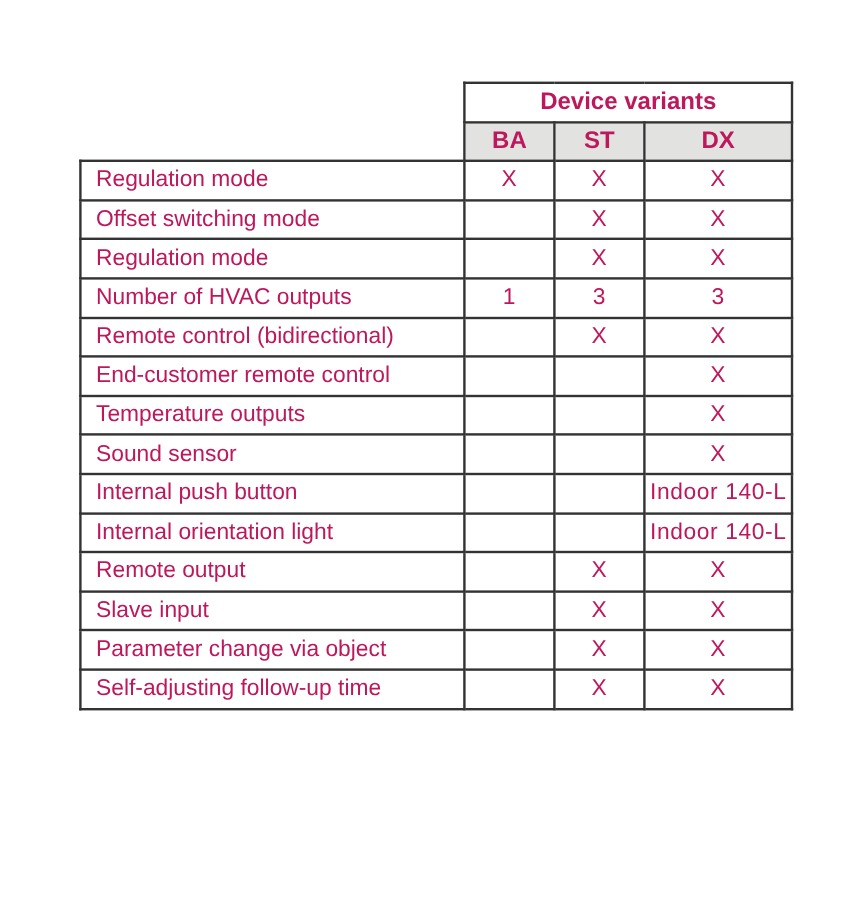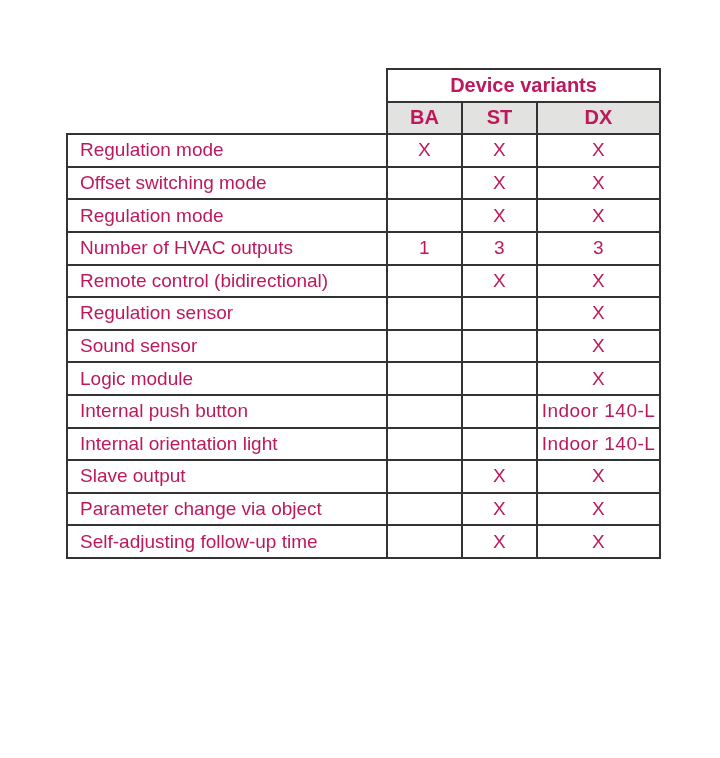--- a/index.html
+++ b/index.html
@@ -117,51 +117,57 @@
         <td class="val-cell">3</td>
         <td class="val-cell">3</td>
       </tr>
       <tr>
         <td class="label-cell">Remote control (bidirectional)</td>
         <td class="val-cell"></td>
         <td class="val-cell">X</td>
         <td class="val-cell">X</td>
       </tr>
       <tr>
-        <td class="label-cell">Regulation sensor</td>
+        <td class="label-cell">End-customer remote control</td>
+        <td class="val-cell"></td>
+        <td class="val-cell"></td>
+        <td class="val-cell">X</td>
+      </tr>
+      <tr>
+        <td class="label-cell">Temperature outputs</td>
         <td class="val-cell"></td>
         <td class="val-cell"></td>
         <td class="val-cell">X</td>
       </tr>
       <tr>
         <td class="label-cell">Sound sensor</td>
-        <td class="val-cell"></td>
-        <td class="val-cell"></td>
-        <td class="val-cell">X</td>
-      </tr>
-      <tr>
-        <td class="label-cell">Logic module</td>
         <td class="val-cell"></td>
         <td class="val-cell"></td>
         <td class="val-cell">X</td>
       </tr>
       <tr>
         <td class="label-cell">Internal push button</td>
         <td class="val-cell"></td>
         <td class="val-cell"></td>
         <td class="val-cell">Indoor 140-L</td>
       </tr>
       <tr>
         <td class="label-cell">Internal orientation light</td>
         <td class="val-cell"></td>
         <td class="val-cell"></td>
         <td class="val-cell">Indoor 140-L</td>
       </tr>
       <tr>
-        <td class="label-cell">Slave output</td>
+        <td class="label-cell">Remote output</td>
+        <td class="val-cell"></td>
+        <td class="val-cell">X</td>
+        <td class="val-cell">X</td>
+      </tr>
+      <tr>
+        <td class="label-cell">Slave input</td>
         <td class="val-cell"></td>
         <td class="val-cell">X</td>
         <td class="val-cell">X</td>
       </tr>
       <tr>
         <td class="label-cell">Parameter change via object</td>
         <td class="val-cell"></td>
         <td class="val-cell">X</td>
         <td class="val-cell">X</td>
       </tr>

